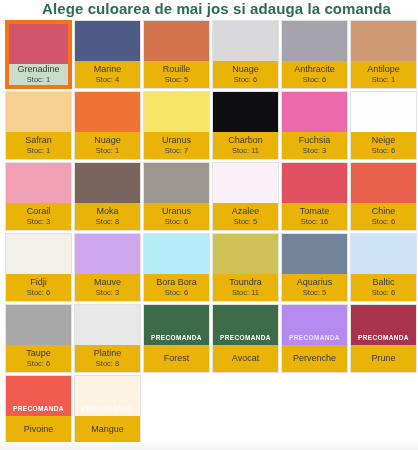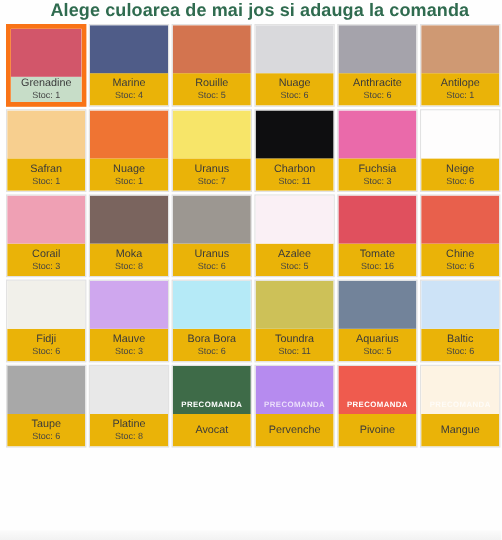--- a/index.html
+++ b/index.html
@@ -295,36 +295,52 @@
         </div>
       </div>
       <div class="swatch">
         <div class="chip" style="background: rgb(232, 232, 232);"></div>
         <div class="label-area">
           <div class="swatch-name">Platine</div>
           <div class="swatch-stock">Stoc: 8</div>
         </div>
       </div>
       <div class="swatch">
+        <div class="chip" style="background: rgb(61, 107, 74);">
+          <div class="preorder-band">PRECOMANDA</div>
+        </div>
+        <div class="label-area">
+          <div class="swatch-name">Forest</div>
+        </div>
+      </div>
+      <div class="swatch">
         <div class="chip" style="background: rgb(62, 107, 72);">
           <div class="preorder-band">PRECOMANDA</div>
         </div>
         <div class="label-area">
           <div class="swatch-name">Avocat</div>
         </div>
       </div>
       <div class="swatch">
         <div class="chip" style="background: rgb(182, 139, 239);">
           <div class="preorder-band faint">PRECOMANDA</div>
         </div>
         <div class="label-area">
           <div class="swatch-name">Pervenche</div>
         </div>
       </div>
       <div class="swatch">
+        <div class="chip" style="background: rgb(167, 52, 76);">
+          <div class="preorder-band">PRECOMANDA</div>
+        </div>
+        <div class="label-area">
+          <div class="swatch-name">Prune</div>
+        </div>
+      </div>
+      <div class="swatch">
         <div class="chip" style="background: rgb(239, 91, 78);">
           <div class="preorder-band">PRECOMANDA</div>
         </div>
         <div class="label-area">
           <div class="swatch-name">Pivoine</div>
         </div>
       </div>
       <div class="swatch">
         <div class="chip" style="background: rgb(253, 243, 227);">
           <div class="preorder-band faint">PRECOMANDA</div>

